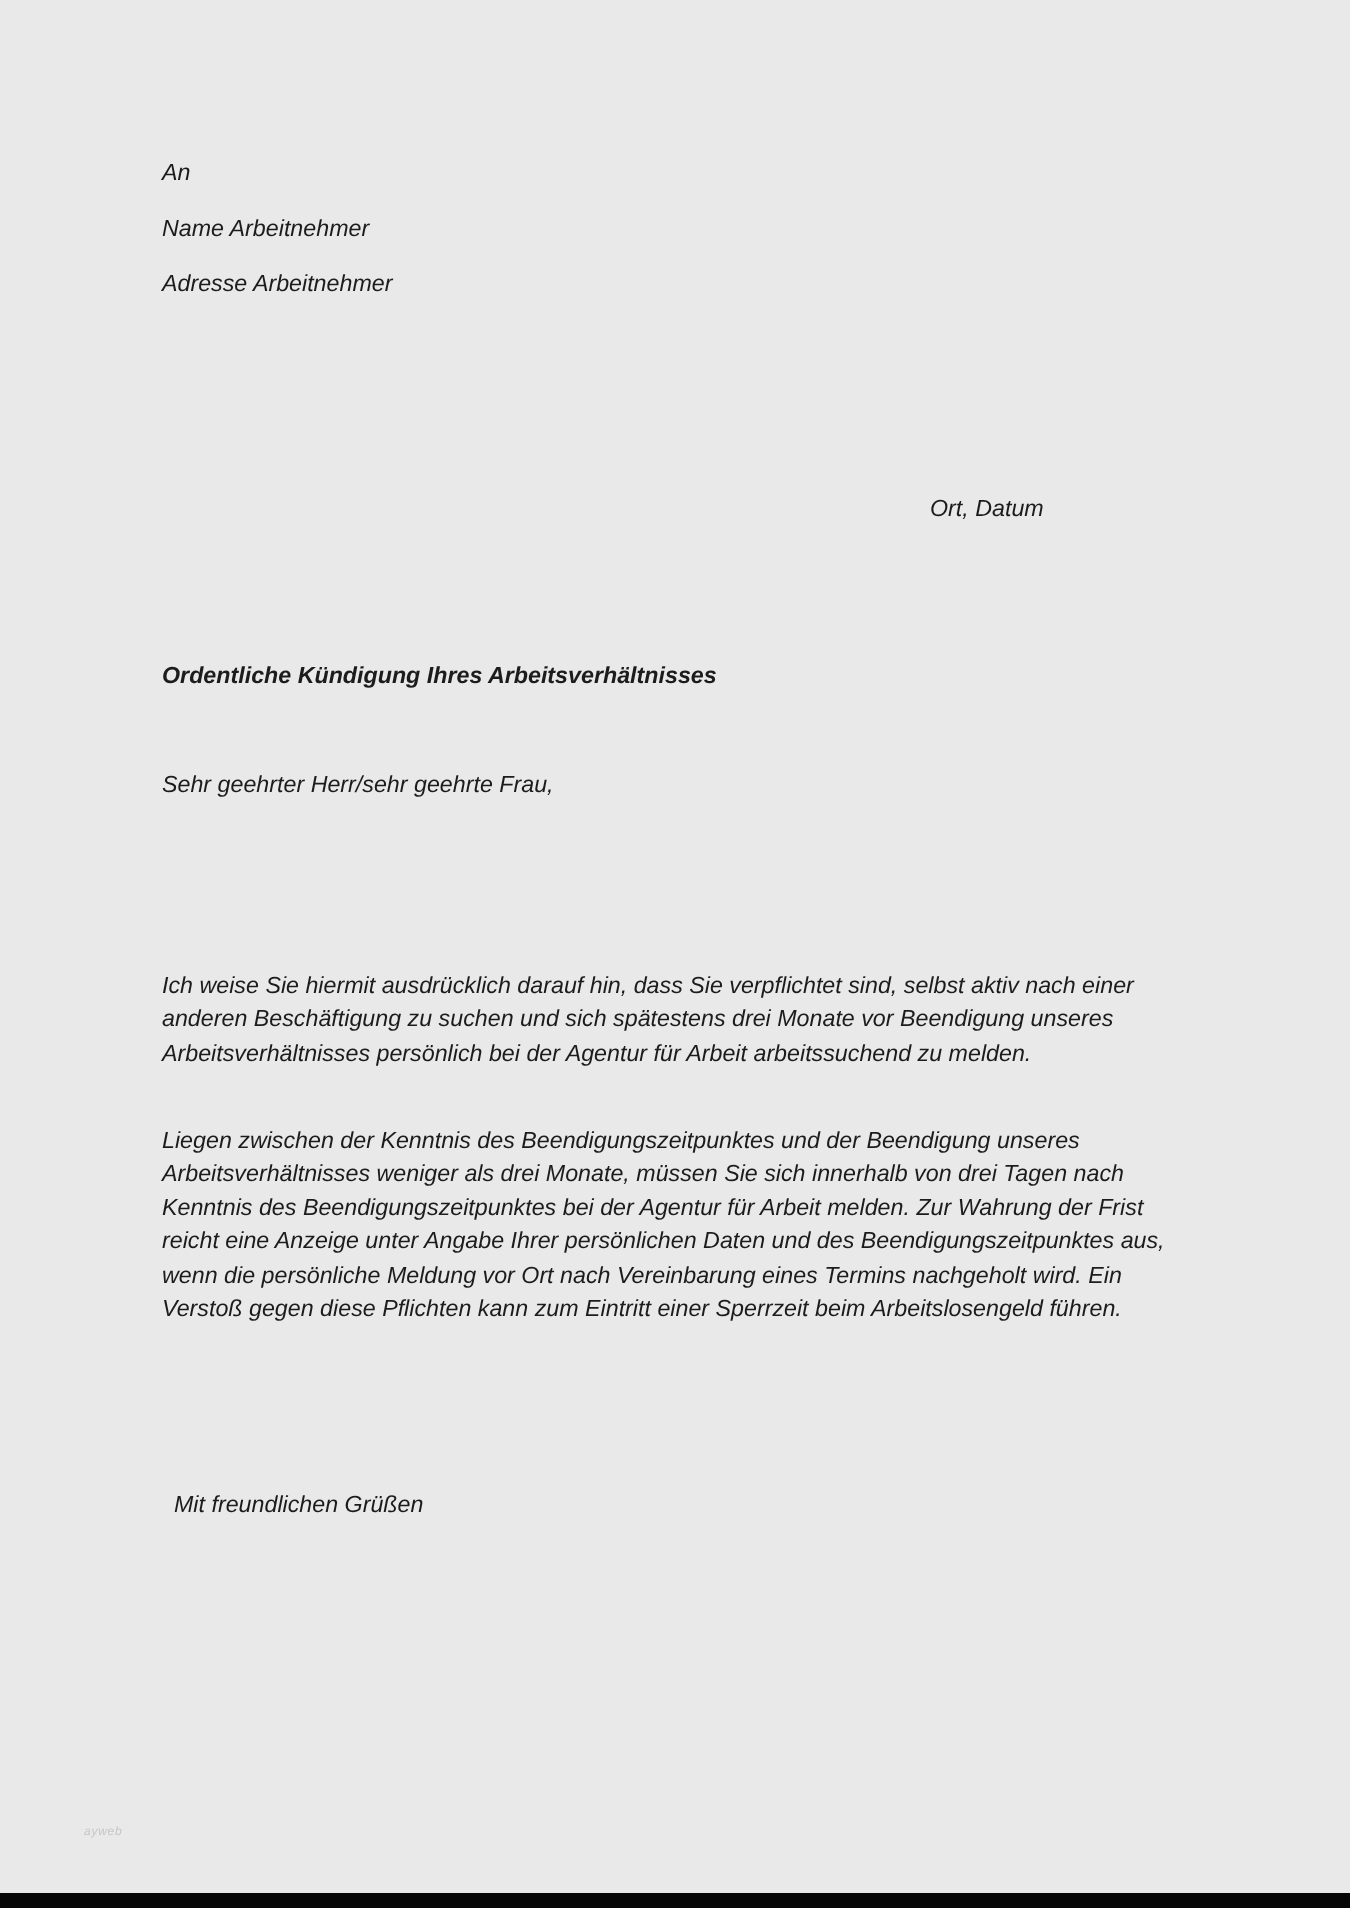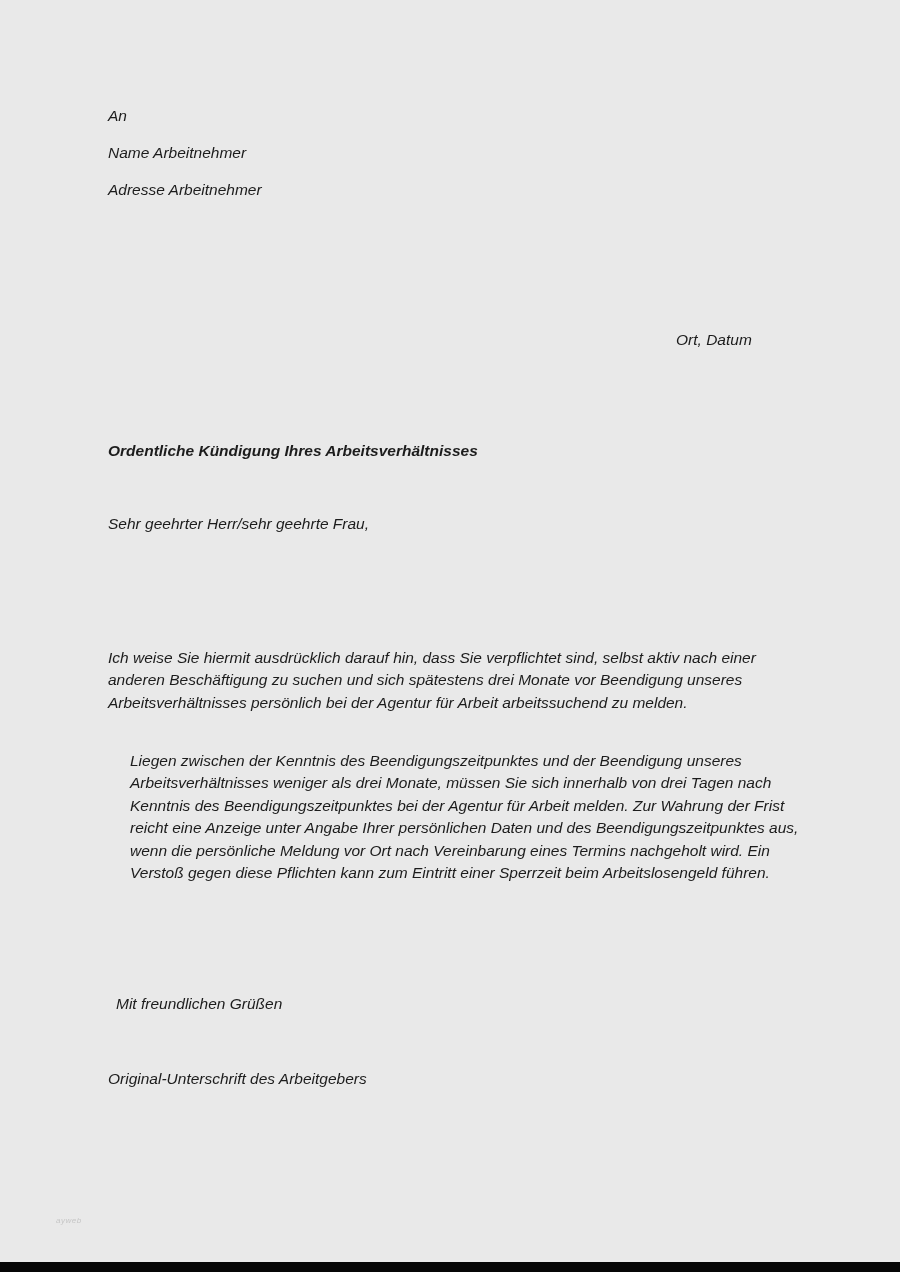--- a/index.html
+++ b/index.html
@@ -14,35 +14,35 @@
     background: #e9e9e9;
     font-family: "Liberation Sans", sans-serif;
     color: #1c1c1c;
     font-size: 15.5px;
     line-height: 22.4px;
     overflow: hidden;
   }
   .abs { position: absolute; font-style: italic; }
   .recipient-block { top: 105px; left: 108px; }
   .recipient-block .line { margin-bottom: 14.8px; }
-  .date-line { top: 329px; left: 676px; }
+  .date-line { top: 329px; left: 620px; }
   .subject-line {
     top: 440px;
     left: 108px;
     font-weight: bold;
   }
   .salutation { top: 513px; left: 108px; }
   .para {
     left: 108px;
     width: 682px;
     text-align: left;
   }
   .para-1 { top: 551px; }
   .para-2 { top: 647px; }
-  .para-3 { top: 750px; margin-left: 22px; }
+  .para-3 { top: 750px; }
   .closing { top: 993px; left: 116px; }
   .signature { top: 1068px; left: 108px; }
   .watermark {
     top: 1216px;
     left: 56px;
     font-size: 8px;
     line-height: 10px;
     color: #c6c6c6;
     letter-spacing: 0.5px;
   }
@@ -72,19 +72,18 @@
 
   <div class="abs subject-line">Ordentliche Kündigung Ihres Arbeitsverhältnisses</div>
 
 
   <div class="abs para para-2">Ich weise Sie hiermit ausdrücklich darauf hin, dass Sie verpflichtet sind, selbst aktiv nach einer anderen Beschäftigung zu suchen und sich spätestens drei Monate vor Beendigung unseres Arbeitsverhältnisses persönlich bei der Agentur für Arbeit arbeitssuchend zu melden.</div>
 
   <div class="abs para para-3">Liegen zwischen der Kenntnis des Beendigungszeitpunktes und der Beendigung unseres Arbeitsverhältnisses weniger als drei Monate, müssen Sie sich innerhalb von drei Tagen nach Kenntnis des Beendigungszeitpunktes bei der Agentur für Arbeit melden. Zur Wahrung der Frist reicht eine Anzeige unter Angabe Ihrer persönlichen Daten und des Beendigungszeitpunktes aus, wenn die persönliche Meldung vor Ort nach Vereinbarung eines Termins nachgeholt wird. Ein Verstoß gegen diese Pflichten kann zum Eintritt einer Sperrzeit beim Arbeitslosengeld führen.</div>
 
   <div class="abs closing">Mit freundlichen Grüßen</div>
 
-  <div class="abs signature">Original-Unterschrift des Arbeitgebers</div>
 
   <div class="abs watermark">ayweb</div>
 
   <div class="bottom-bar"></div>
 
 </div>
 
 </body></html>

